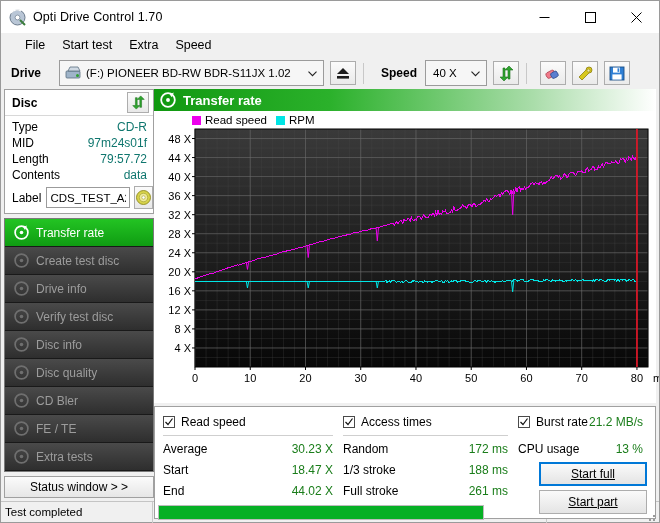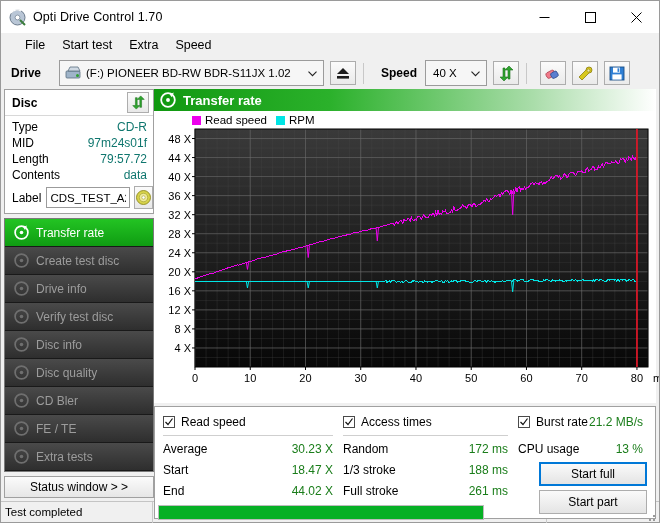--- a/index.html
+++ b/index.html
@@ -170,21 +170,21 @@
   .chk-label { font-size:12px; color:#000; }
   .rulediv { height:1px; background:#cfcfcf; margin:4px 10px 3px 0; }
   .srow { display:flex; line-height:21px; font-size:12px; }
   .srow .sk { color:#000; }
   .srow .sv { margin-left:auto; color:#1a7d1a; padding-right:10px; }
   .burstval { margin-left:auto; color:#1a7d1a; font-size:12px; padding-right:4px; }
   .col3 .srow .sv { padding-right:4px; }
   .gobtn {
     width:108px; height:24px; display:flex; align-items:center; justify-content:center;
     font-size:12px; color:#000; background:linear-gradient(#fafafa,#e4e4e4);
-    border:1px solid #adadad; margin-left:auto;
+    border:1px solid #adadad; margin-left:auto;text-decoration:underline;
   }
   .gobtn.primary { border:2px solid #0078d7; background:linear-gradient(#fafafa,#e4e4e4); }
   .btnstack { display:flex; flex-direction:column; gap:4px; align-items:flex-end; margin-top:2px; }
 
   
   .statusbar {
     height:21px; flex:0 0 21px; display:flex; align-items:center;
     background:#f0f0f0; border-top:1px solid #c4c4c4;
   }
   .sb-cell { display:flex; align-items:center; height:21px; font-size:11.5px; color:#000; }

